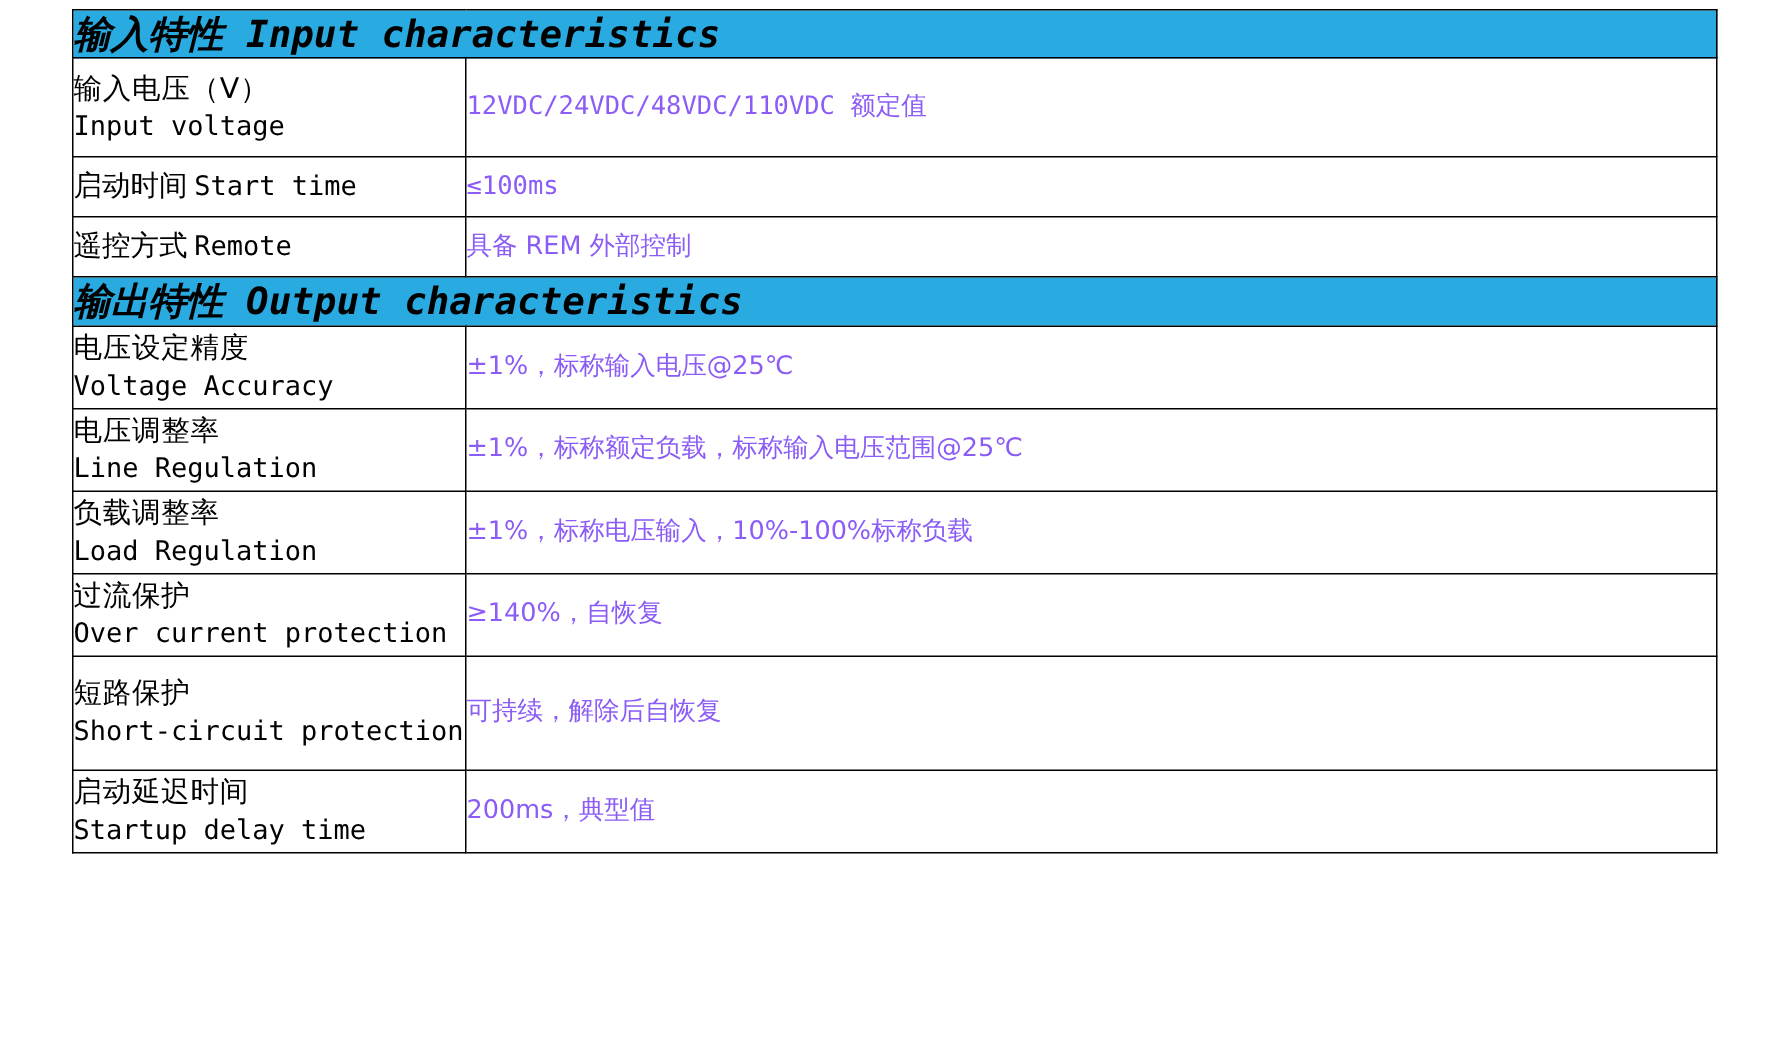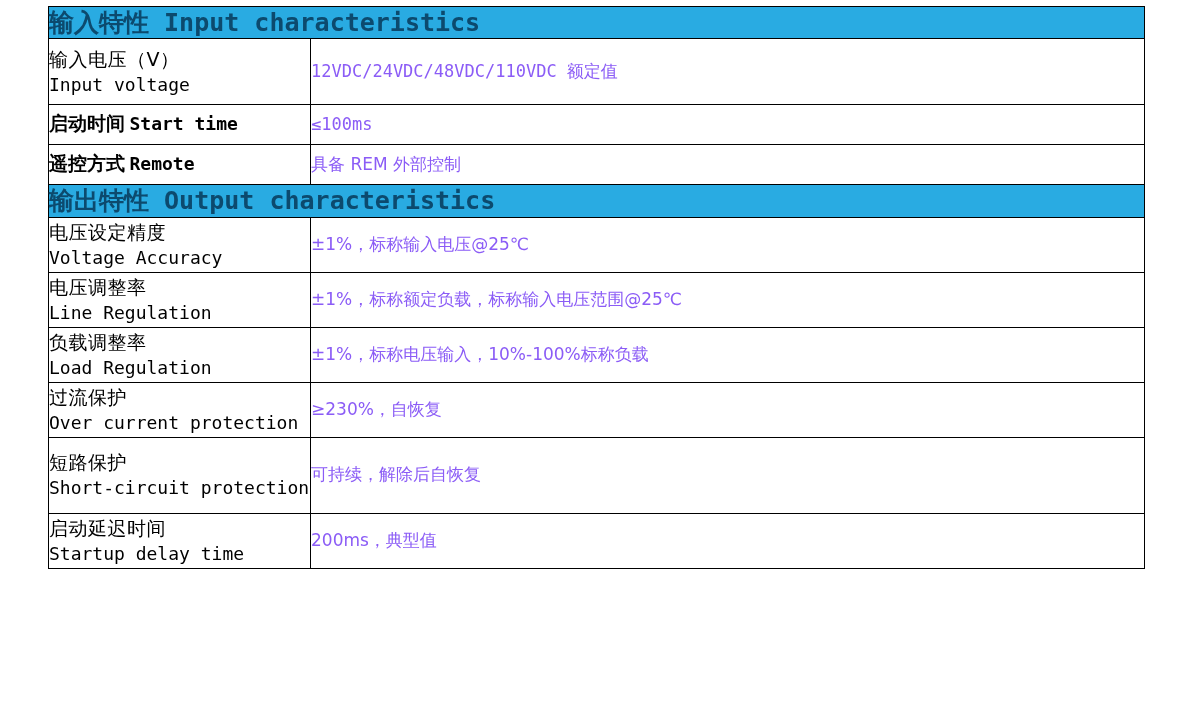--- a/index.html
+++ b/index.html
@@ -32,24 +32,25 @@
   }
   .section-row td {
     background: #29ABE2;
     padding: 4px 0 6px 12px;
     border: 1px solid #000000;
   }
   .section-title {
     font-family: "DejaVu Sans Mono", monospace;
     font-size: 25px;
     font-weight: bold;
-    color: #0c4a6e;
+    color: #000000;
     letter-spacing: 0px;
     line-height: 1.25;
     white-space: nowrap;
+    font-style: italic;
   }
   .section-title .cn {
     font-family: "DejaVu Sans", sans-serif;
     font-weight: bold;
     font-size: 25px;
   }
   td.label {
     width: 262px;
     padding: 5px 0 6px 8px;
   }
@@ -66,21 +67,20 @@
     font-family: "DejaVu Sans Mono", monospace;
     font-size: 18px;
     color: #000000;
     line-height: 1.42;
     letter-spacing: 0px;
     white-space: nowrap;
   }
   .label.single {
     padding-top: 6px;
     padding-bottom: 7px;
-    font-weight: bold;
   }
   .label.single .cn-inline {
     font-family: "DejaVu Sans", sans-serif;
     font-size: 19px;
   }
   .label.single .en-inline {
     font-family: "DejaVu Sans Mono", monospace;
     font-size: 18px;
   }
   td.value {
@@ -182,21 +182,21 @@
         </td>
       </tr>
 
 
       <tr class="h-mid">
         <td class="label">
           <span class="cn">过流保护</span>
           <span class="en">Over current protection</span>
         </td>
         <td class="value">
-          <span>≥230%，自恢复</span>
+          <span>≥140%，自恢复</span>
         </td>
       </tr>
 
       <tr class="h-three">
         <td class="label">
           <span class="cn">短路保护</span>
           <span class="en">Short-circuit protection</span>
         </td>
         <td class="value">
           <span>可持续，解除后自恢复</span>

